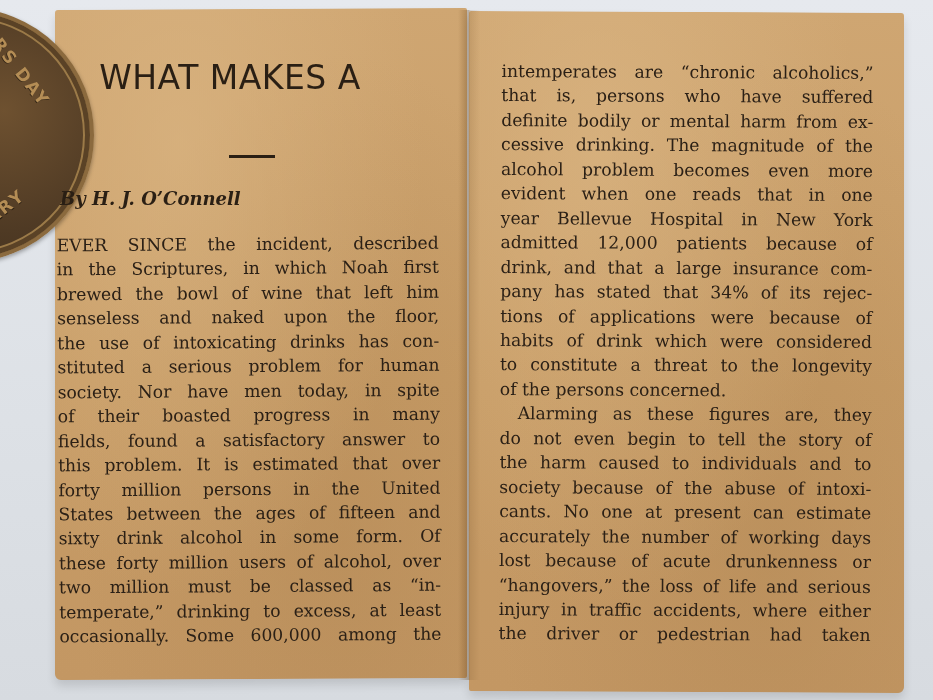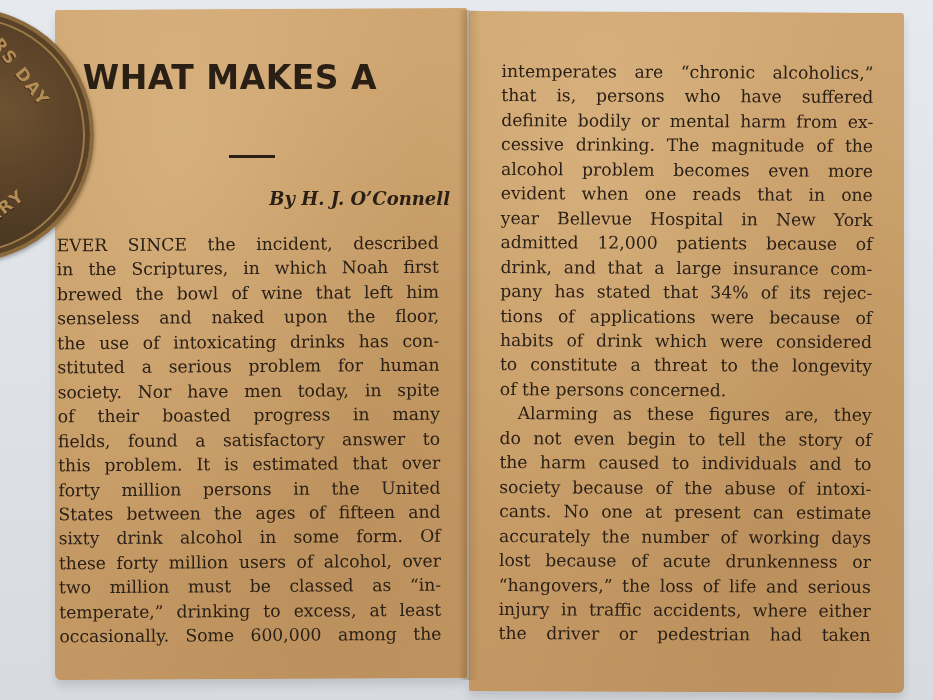--- a/index.html
+++ b/index.html
@@ -43,28 +43,28 @@
   .coin-text {
     position: absolute; color: #b48d55; font-family: "DejaVu Sans", sans-serif;
     font-weight: bold; font-size: 17px; letter-spacing: 2px;
     text-shadow: 0 1px 0 rgba(0,0,0,0.5);
   }
   .coin-t1 { left: 160px; top: 22px; transform: rotate(52deg); transform-origin: left top; }
   .coin-t3 { left: 138px; top: 200px; transform: rotate(-38deg); transform-origin: left top; }
 
   .title {
     position: absolute; left: 60px; top: 54px; width: 340px; text-align: center;
-    font-family: "DejaVu Sans", sans-serif; font-weight: 700;
+    font-family: "DejaVu Sans", sans-serif; font-weight: 400;
     font-size: 33px; line-height: 47px; color: #2a1f14; letter-spacing: 0.5px;
   }
   .title-rule {
     position: absolute; left: 229px; top: 155px; width: 46px; height: 3px; background: #2a1f14;
   }
   .byline {
-    position: absolute; left: 60px; top: 188px; width: 390px; text-align: right;
+    position: absolute; left: 60px; top: 188px; width: 390px; text-align: left;
     font-family: "DejaVu Serif", serif; font-style: italic; font-weight: bold;
     font-size: 18px; color: #2a1f14;
   }
   .body-text {
     position: absolute; font-family: "DejaVu Serif", serif;
     font-size: 17.2px; line-height: 24.45px; color: #2b2016;
     text-align: justify; text-align-last: justify;
   }
   .body-text .line { display: block; white-space: nowrap; text-align-last: justify; text-align: justify; }
   .body-text .line.last { text-align-last: left; }

